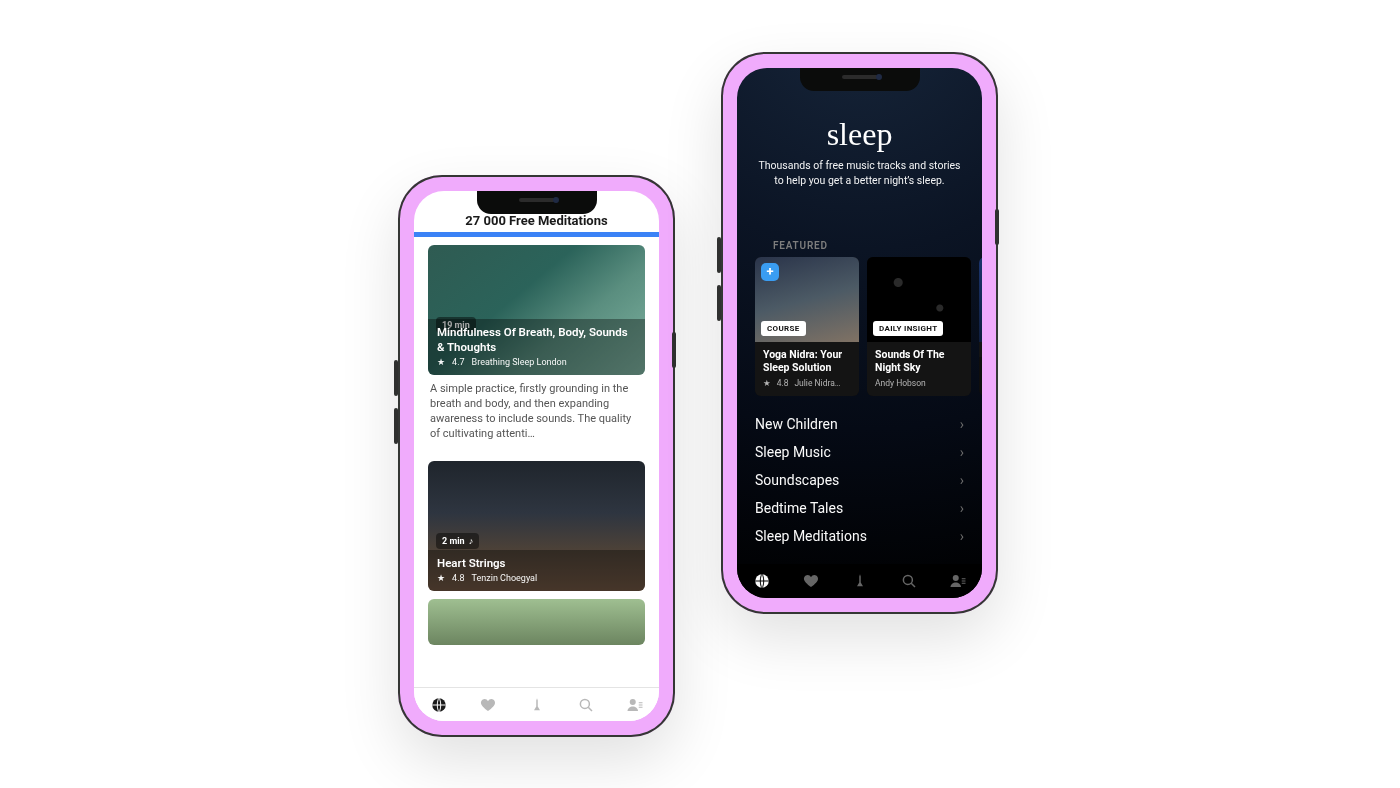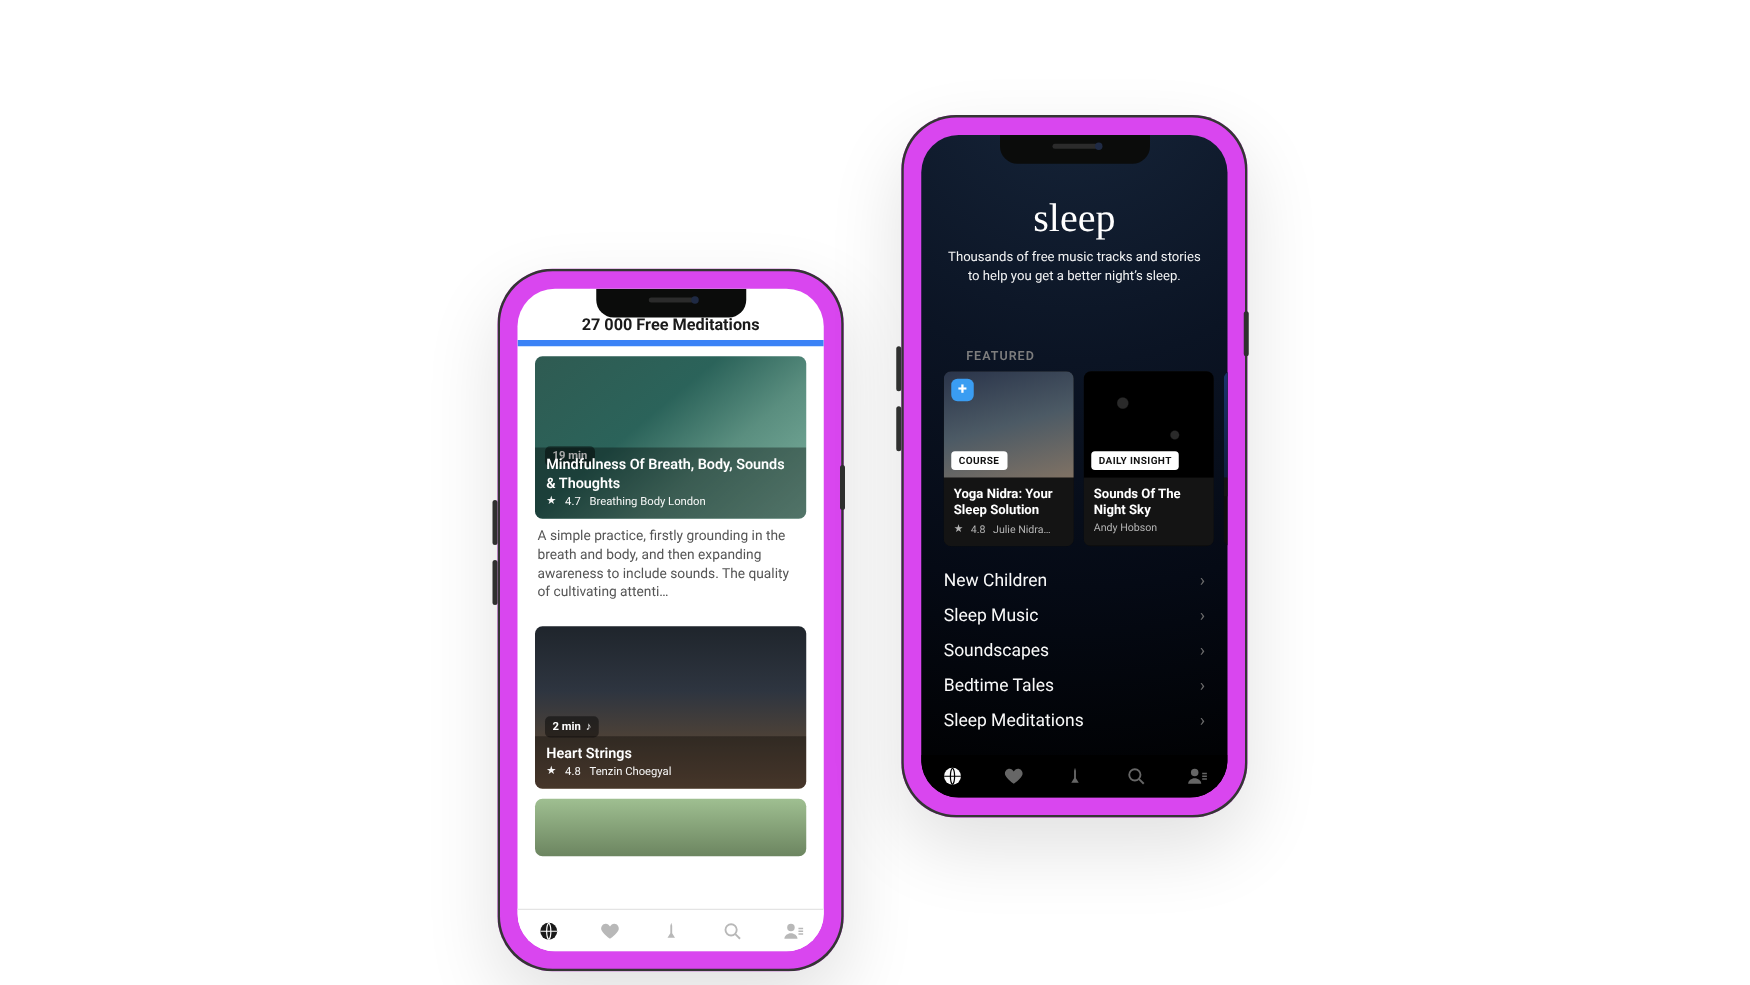--- a/index.html
+++ b/index.html
@@ -11,23 +11,22 @@
     font-family: -apple-system, BlinkMacSystemFont, "Segoe UI", Roboto, Helvetica, Arial, sans-serif;
     position: relative;
     overflow: hidden;
   }
   .stage { width: 1400px; height: 788px; position: relative; }
 
   
   .phone {
     position: absolute;
     border-radius: 44px;
-    background: #d946ef;
+    background: #f0abfc;
     box-shadow: 0 24px 60px rgba(0,0,0,.12), inset 0 0 0 2px #343634;
-    margin-top: 40px;
   }
   .phone::after { 
     content:"";
     position:absolute;
     left:-4px; top:33%;
     width:4px; height:36px;
     background:#2f302f; border-radius:3px;
     box-shadow: 0 48px 0 0 #2f302f, 278px -28px 0 0 #2f302f;
   }
   .screen {
@@ -169,21 +168,21 @@
 
         <div class="card c1">
           <div class="chip">
             <span>19 min</span>
           </div>
           <div class="overlay">
             <div class="title">Mindfulness Of Breath, Body, Sounds &amp; Thoughts</div>
             <div class="meta">
               <span class="star">★</span>
               <span>4.7</span>
-              <span>Breathing Body London</span>
+              <span>Breathing Sleep London</span>
             </div>
           </div>
         </div>
         <div class="desc">A simple practice, firstly grounding in the breath and body, and then expanding awareness to include sounds. The quality of cultivating attenti…</div>
 
         <div class="card c2">
           <div class="chip">
             <span>2 min</span>
             <span>♪</span>
           </div>

